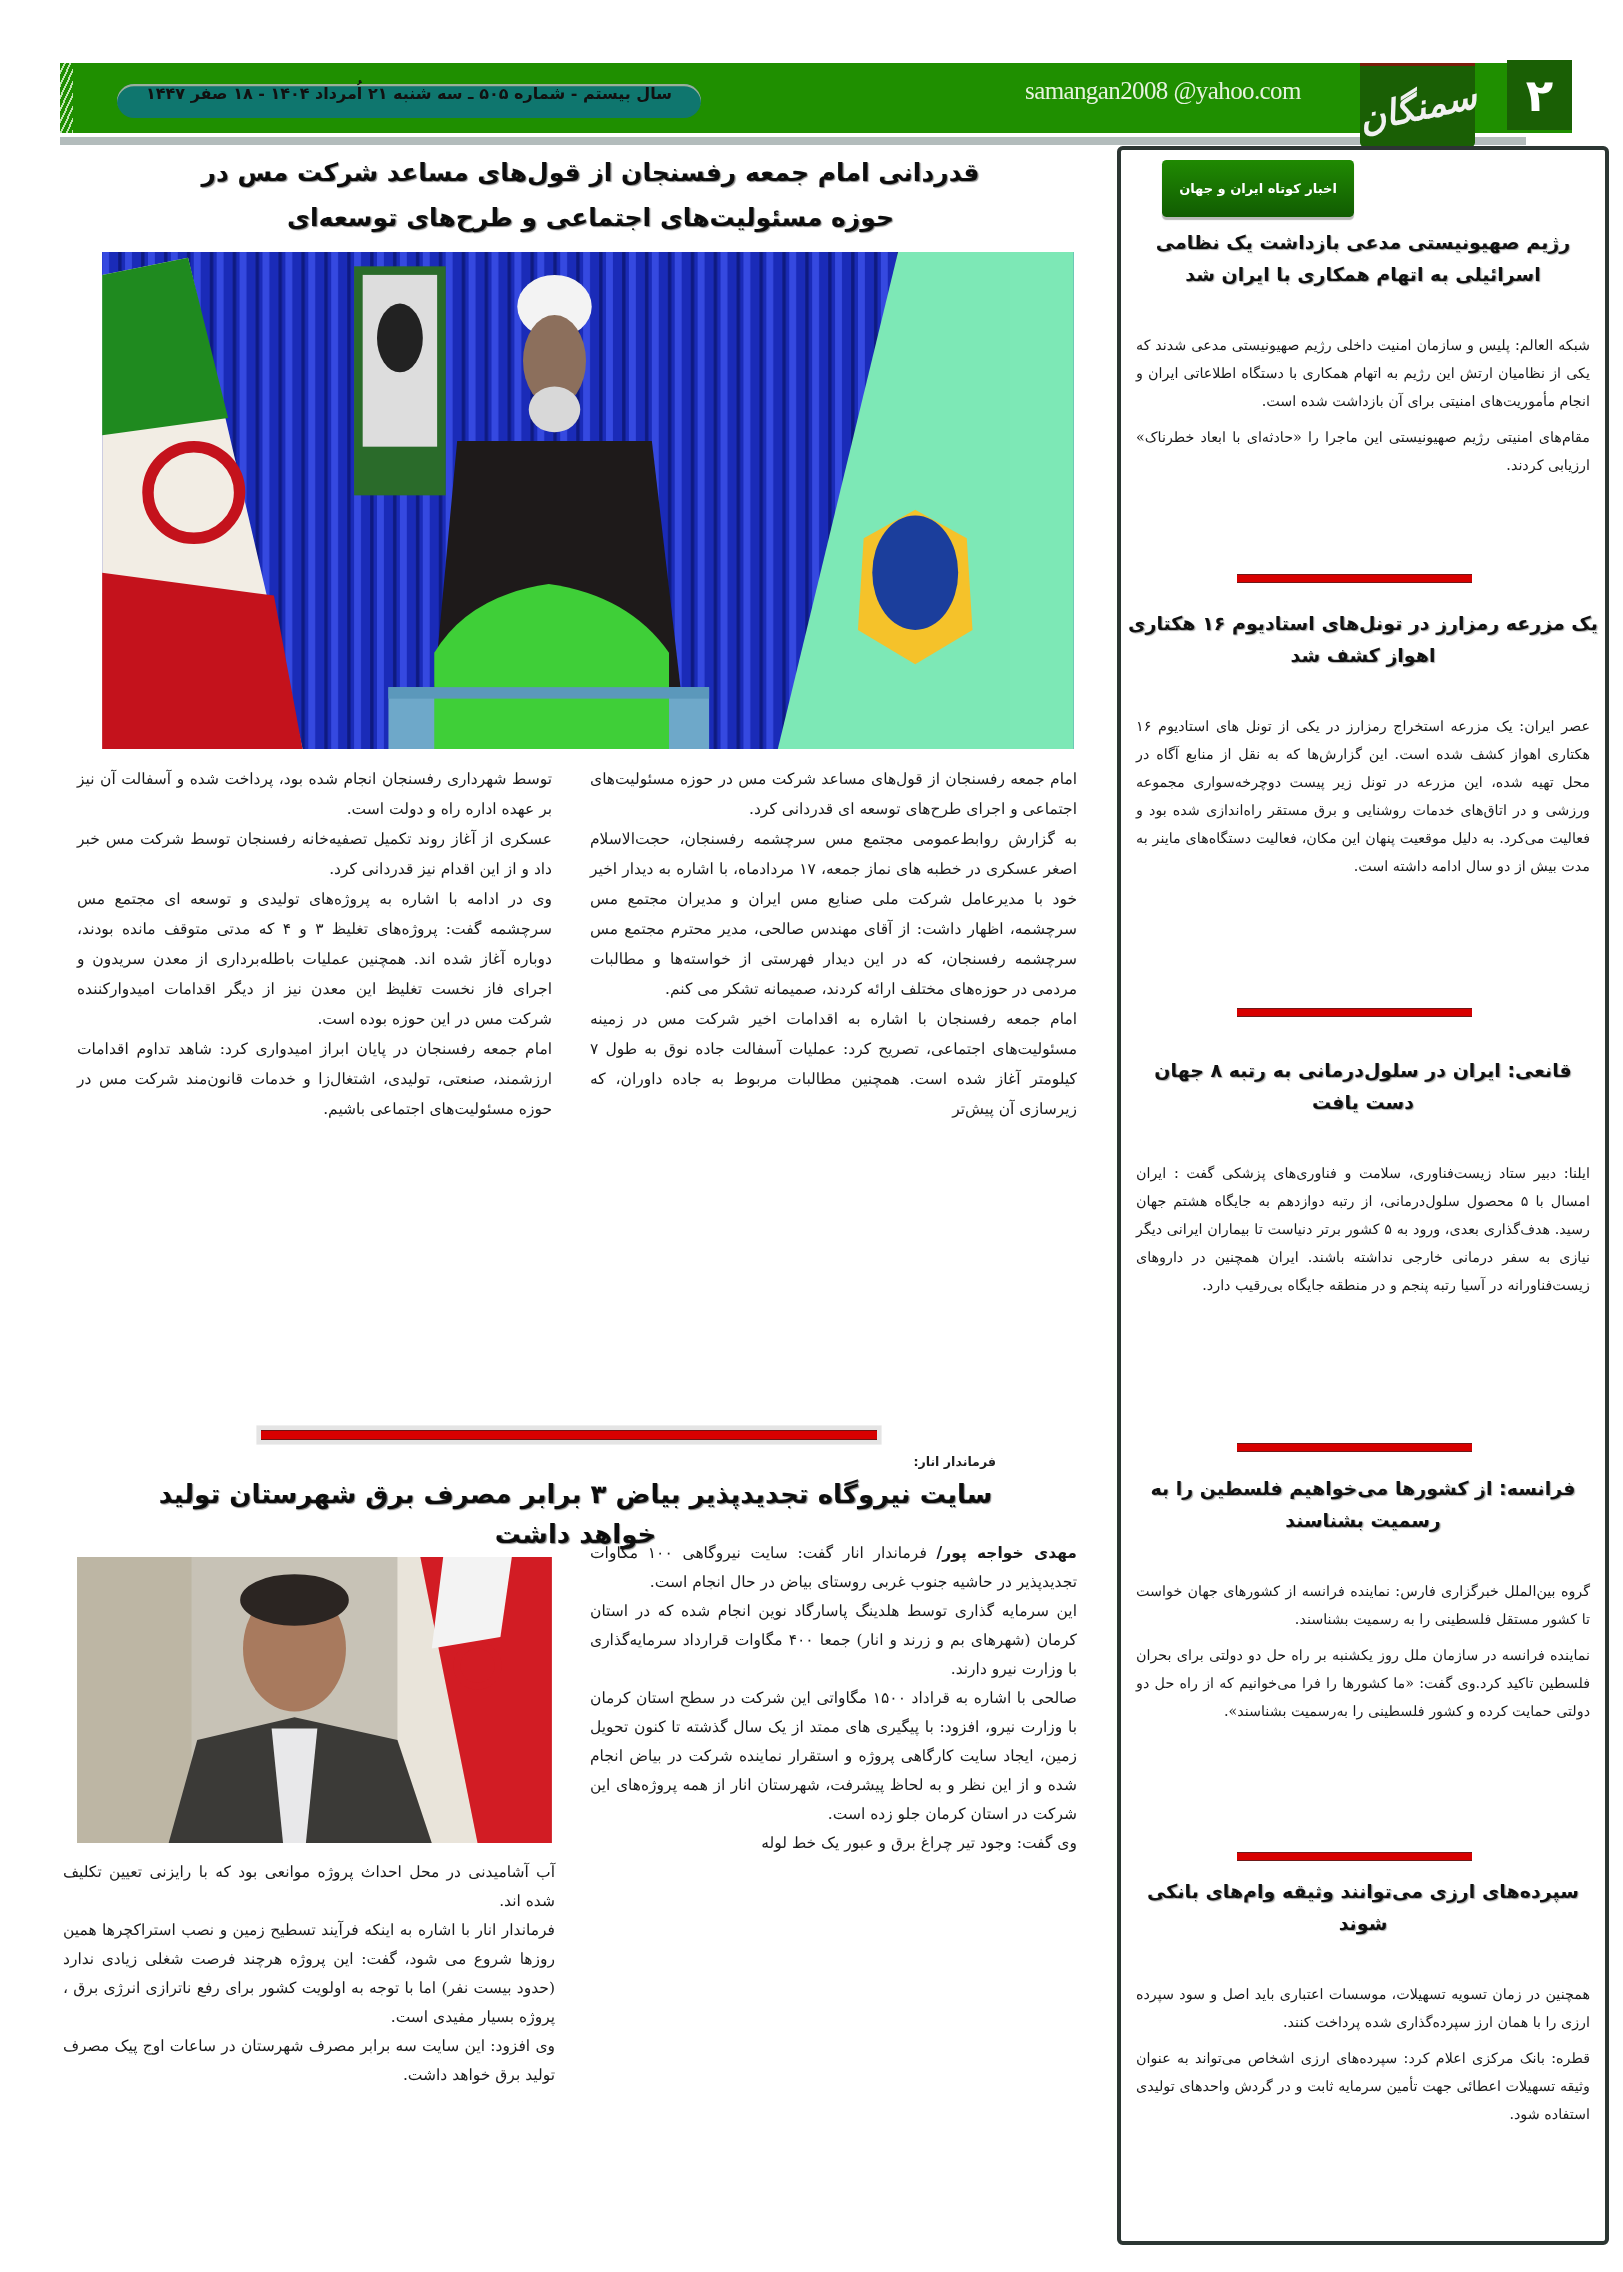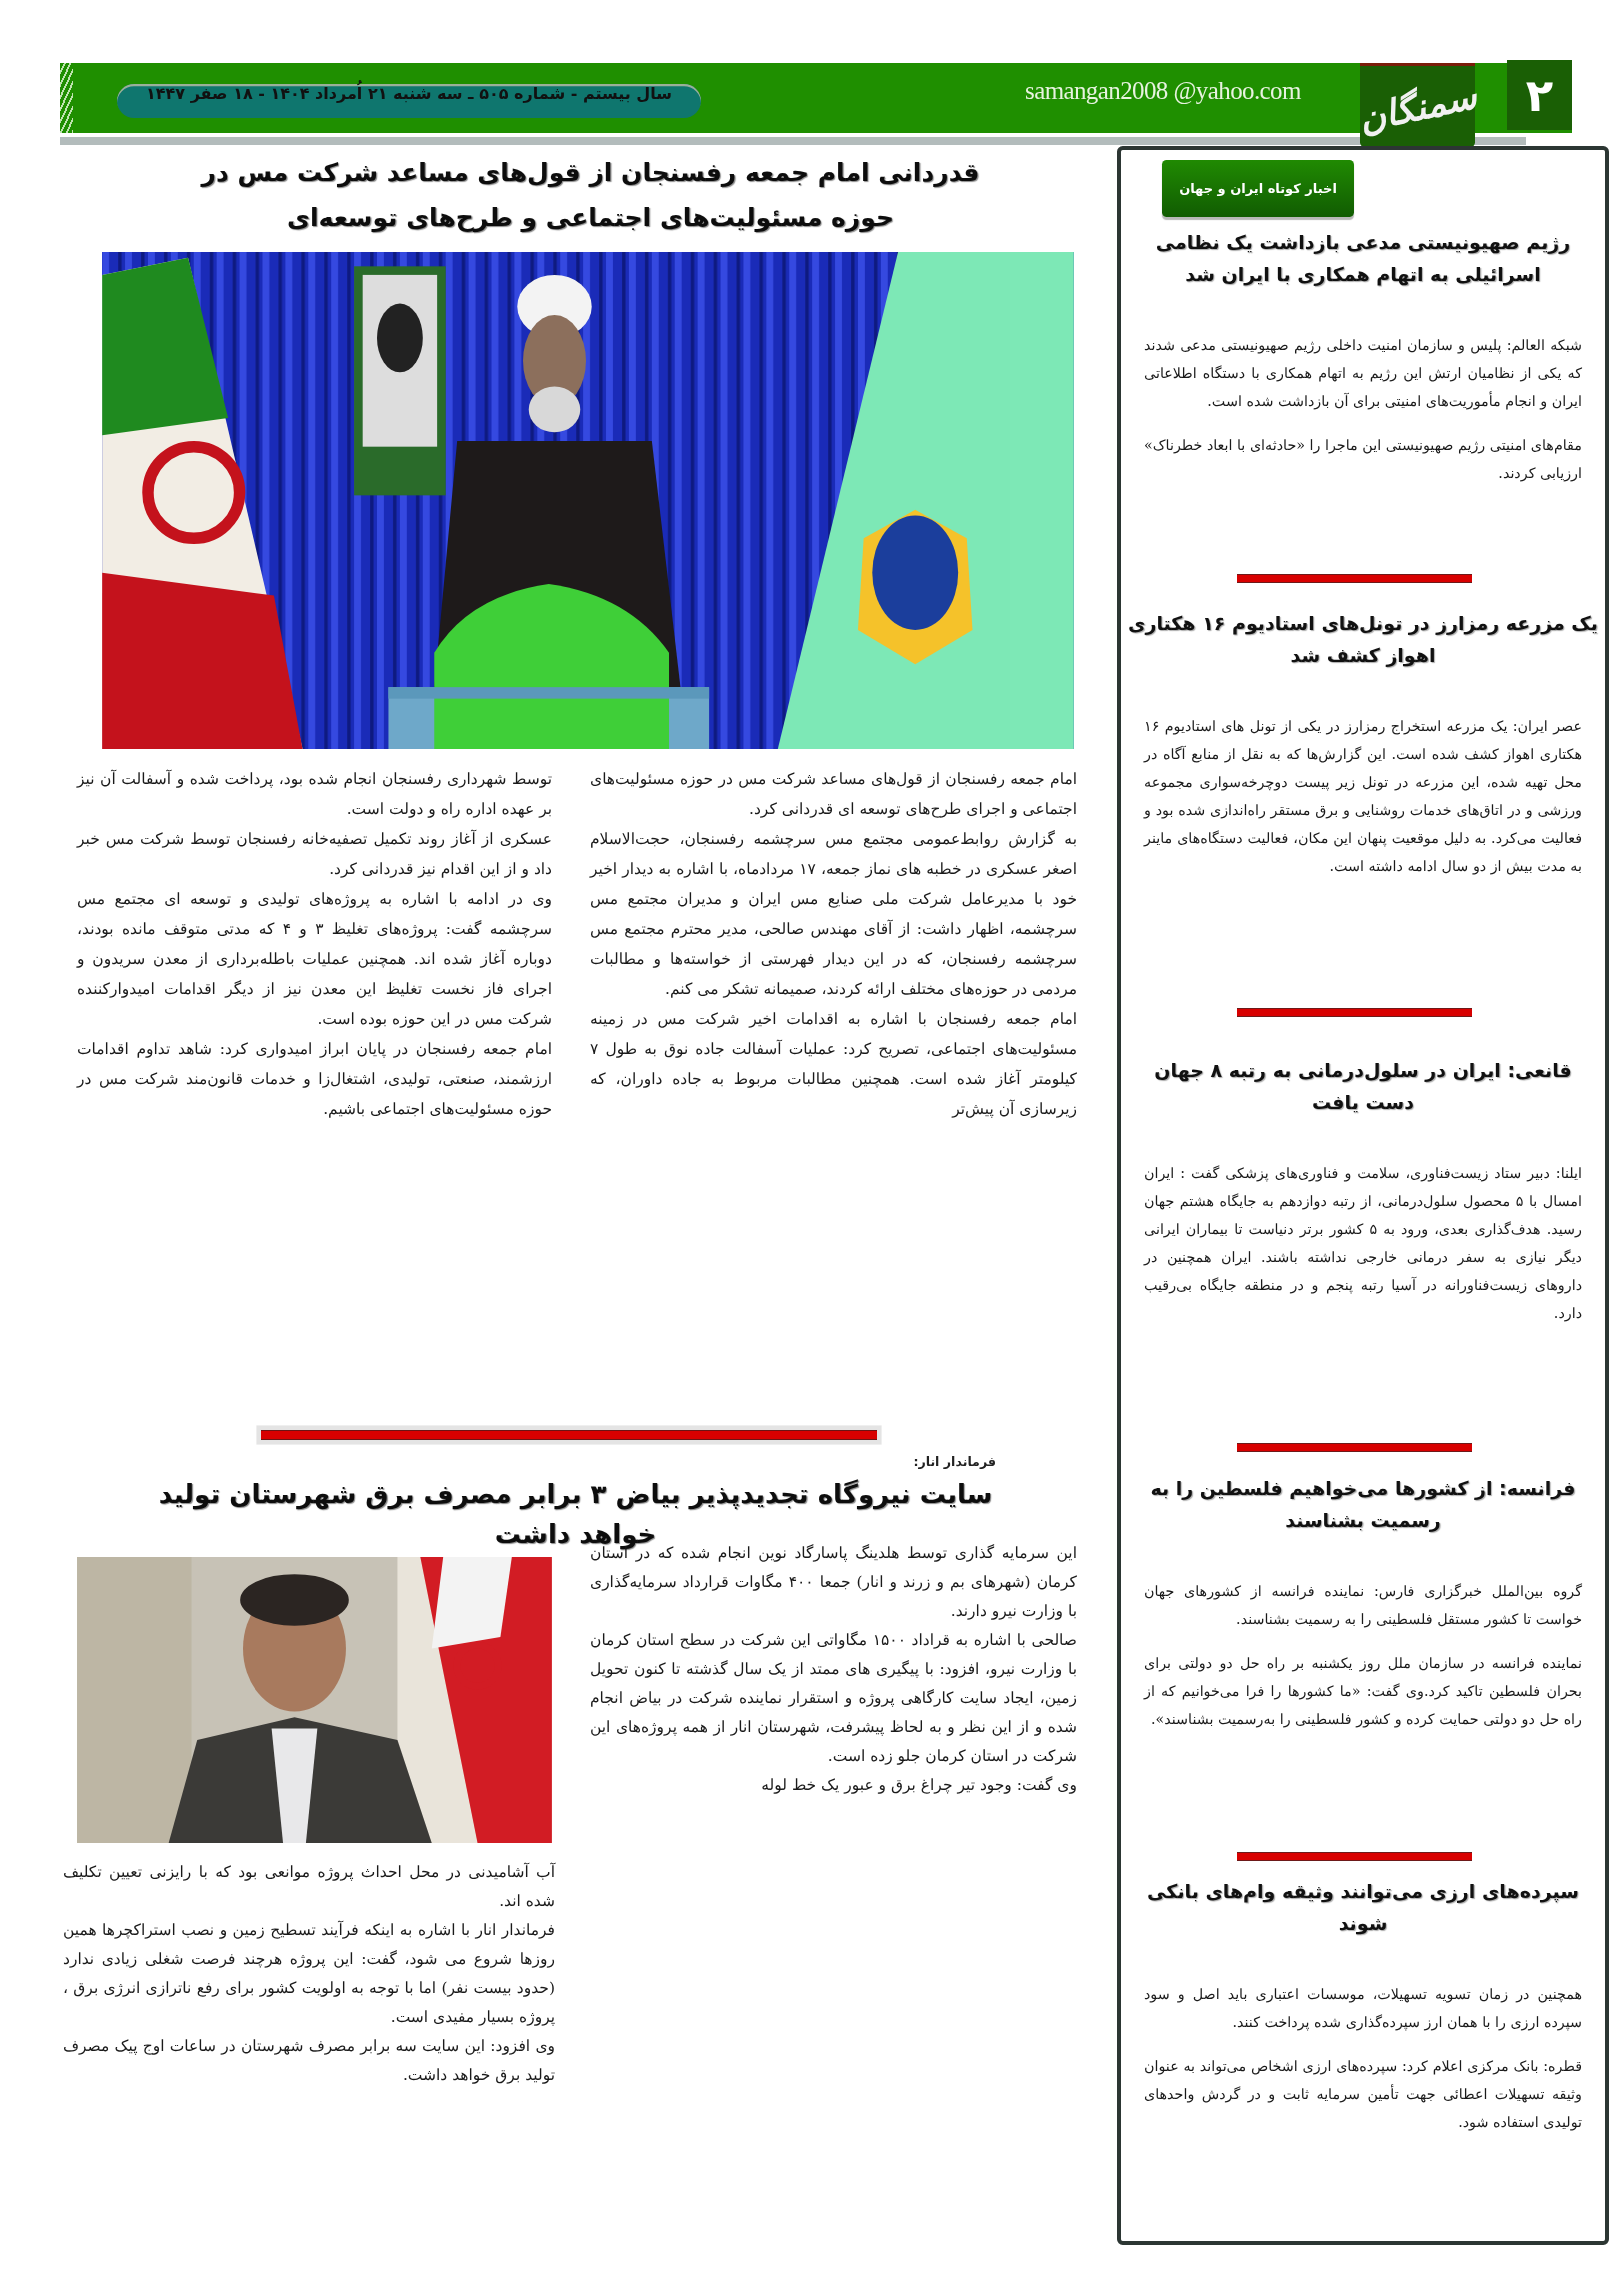--- a/index.html
+++ b/index.html
@@ -31,21 +31,21 @@
   
   #sidebar { position:absolute; left:1117px; top:146px; width:492px; height:2099px;
              border:4px solid #2c3633; border-radius:5.7px; box-sizing:border-box; background:#fff; }
   #sidebar-header { position:absolute; left:1162px; top:160px; width:192px; height:57px;
                     background:linear-gradient(#208a02,#115c02); border-radius:4.6px;
                     box-shadow:0 2.9px 1.1px #b8b8b8; display:flex; align-items:center; justify-content:center; }
   #sidebar-header span { font-weight:bold; font-size:13px; color:#fff; }
   .brief { position:absolute; left:1128px; width:470px; }
   .brief h3 { margin:0; text-align:center; font-family:"DejaVu Sans", sans-serif; font-weight:bold;
               font-size:19px; line-height:32px; color:#111; text-shadow:1.1px 1.1px 1.1px #aaa; }
-  .brief p { margin:16px; text-align:justify; font-family:"DejaVu Serif", serif; font-size:14.3px;
+  .brief p { margin:8px; text-align:justify; font-family:"DejaVu Serif", serif; font-size:14.3px;
              line-height:28px; color:#1a1a1a; text-align-last:right; }
   .brief .body { margin-top:41px; }
   .red-sep { position:absolute; left:1237px; width:235px; height:6.9px; background:#d80000;
              border-top:0.6px solid #6d1a1a; border-bottom:0.6px solid #6d1a1a; }
 
   
   #headline1 { position:absolute; left:178px; top:150px; width:825px; text-align:center;
                font-family:"DejaVu Sans", sans-serif; font-weight:bold; font-size:25px;
                line-height:45px; color:#0d0d0d; text-shadow:1.1px 1.1px 1.1px #888; }
   #photo1 { position:absolute; left:102px; top:252px; width:972px; height:497px; overflow:hidden;
@@ -151,20 +151,21 @@
     <circle cx="700" cy="190" r="36" fill="none" stroke="#d21c24" stroke-width="12"></circle>
     <rect x="0" y="0" width="200" height="500" fill="#bdb6a4"></rect>
     <ellipse cx="380" cy="160" rx="90" ry="110" fill="#a87a5e"></ellipse>
     <ellipse cx="380" cy="75" rx="95" ry="45" fill="#2b2522"></ellipse>
     <polygon points="160,500 210,320 380,280 560,320 620,500" fill="#3b3a37"></polygon>
     <polygon points="340,300 420,300 400,500 360,500" fill="#e8e8ea"></polygon>
   </svg>
 </div>
 
 <div id="a2-col-right" class="col rtl">
+  <p><span class="lead">مهدی خواجه پور/</span> <span>فرماندار انار گفت: سایت نیروگاهی ۱۰۰ مگاوات تجدیدپذیر در حاشیه جنوب غربی روستای بیاض در حال انجام است.</span></p>
   <p>این سرمایه گذاری توسط هلدینگ پاسارگاد نوین انجام شده که در استان کرمان (شهرهای بم و زرند و انار) جمعا ۴۰۰ مگاوات قرارداد سرمایه‌گذاری با وزارت نیرو دارند.</p>
   <p>صالحی با اشاره به قراداد ۱۵۰۰ مگاواتی این شرکت در سطح استان کرمان با وزارت نیرو، افزود: با پیگیری های ممتد از یک سال گذشته تا کنون تحویل زمین، ایجاد سایت کارگاهی پروژه و استقرار نماینده شرکت در بیاض انجام شده و از این نظر و به لحاظ پیشرفت، شهرستان انار از همه پروژه‌های این شرکت در استان کرمان جلو زده است.</p>
   <p>وی گفت: وجود تیر چراغ برق و عبور یک خط لوله</p>
 </div>
 <div id="a2-col-left" class="col rtl">
   <p>آب آشامیدنی در محل احداث پروژه موانعی بود که با رایزنی تعیین تکلیف شده اند.</p>
   <p>فرماندار انار با اشاره به اینکه فرآیند تسطیح زمین و نصب استراکچرها همین روزها شروع می شود، گفت: این پروژه هرچند فرصت شغلی زیادی ندارد (حدود بیست نفر) اما با توجه به اولویت کشور برای رفع ناترازی انرژی برق ، پروژه بسیار مفیدی است.</p>
   <p>وی افزود: این سایت سه برابر مصرف شهرستان در ساعات اوج پیک مصرف تولید برق خواهد داشت.</p>
 </div>
 

